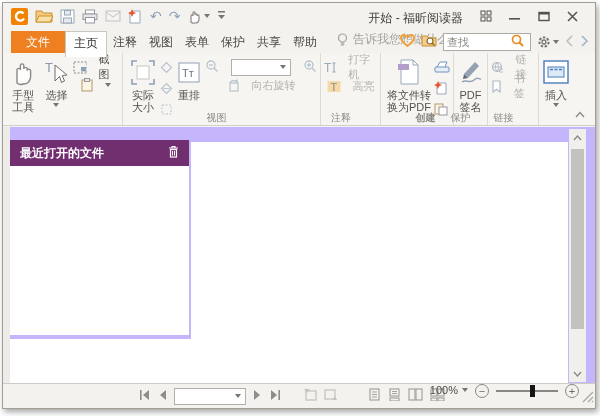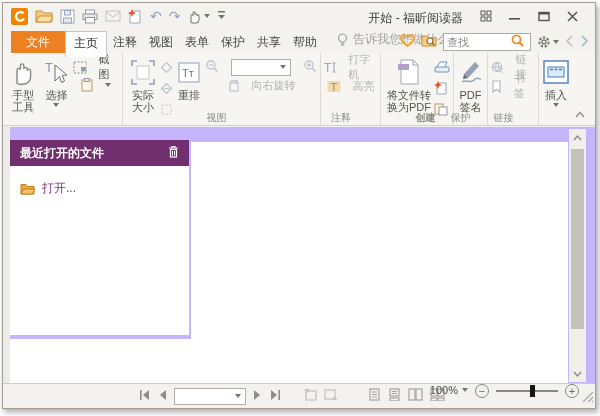--- a/index.html
+++ b/index.html
@@ -444,27 +444,20 @@
       <div class="recent-hdr">
         <span>最近打开的文件</span>
         <span style="margin-left:auto;">
           <svg width="11" height="13">
               <path d="M1 3 h9 M4 3 V1.5 h3 V3" fill="none" stroke="#fff" stroke-width="1.2"></path>
               <rect x="2.5" y="4.5" width="6" height="7.5" fill="none" stroke="#fff" stroke-width="1.2"></rect>
               <path d="M4.5 6 v4.5 M6.5 6 v4.5" stroke="#fff"></path>
             </svg>
         </span>
       </div>
-      <div class="open-item">
-        <svg width="15" height="12">
-            <path d="M1 11 V1.5 h5 l1.5 2 H14 v7.5 z" fill="#F0A93E" stroke="#C07E1D"></path>
-            <path d="M1 11 l2.5-5 H15 l-2.5 5 z" fill="#F6C169" stroke="#C07E1D"></path>
-          </svg>
-        <span>打开...</span>
-      </div>
     </div>
 
     <div class="lowerpanel"></div>
     <div class="docarea"></div>
 
     <div class="vscroll">
       <span class="vs-btn" style="top:0;">
         <svg width="9" height="6">
             <path d="M1 5 L4.5 1 L8 5" fill="none" stroke="#8a8783" stroke-width="1.3"></path>
           </svg>

